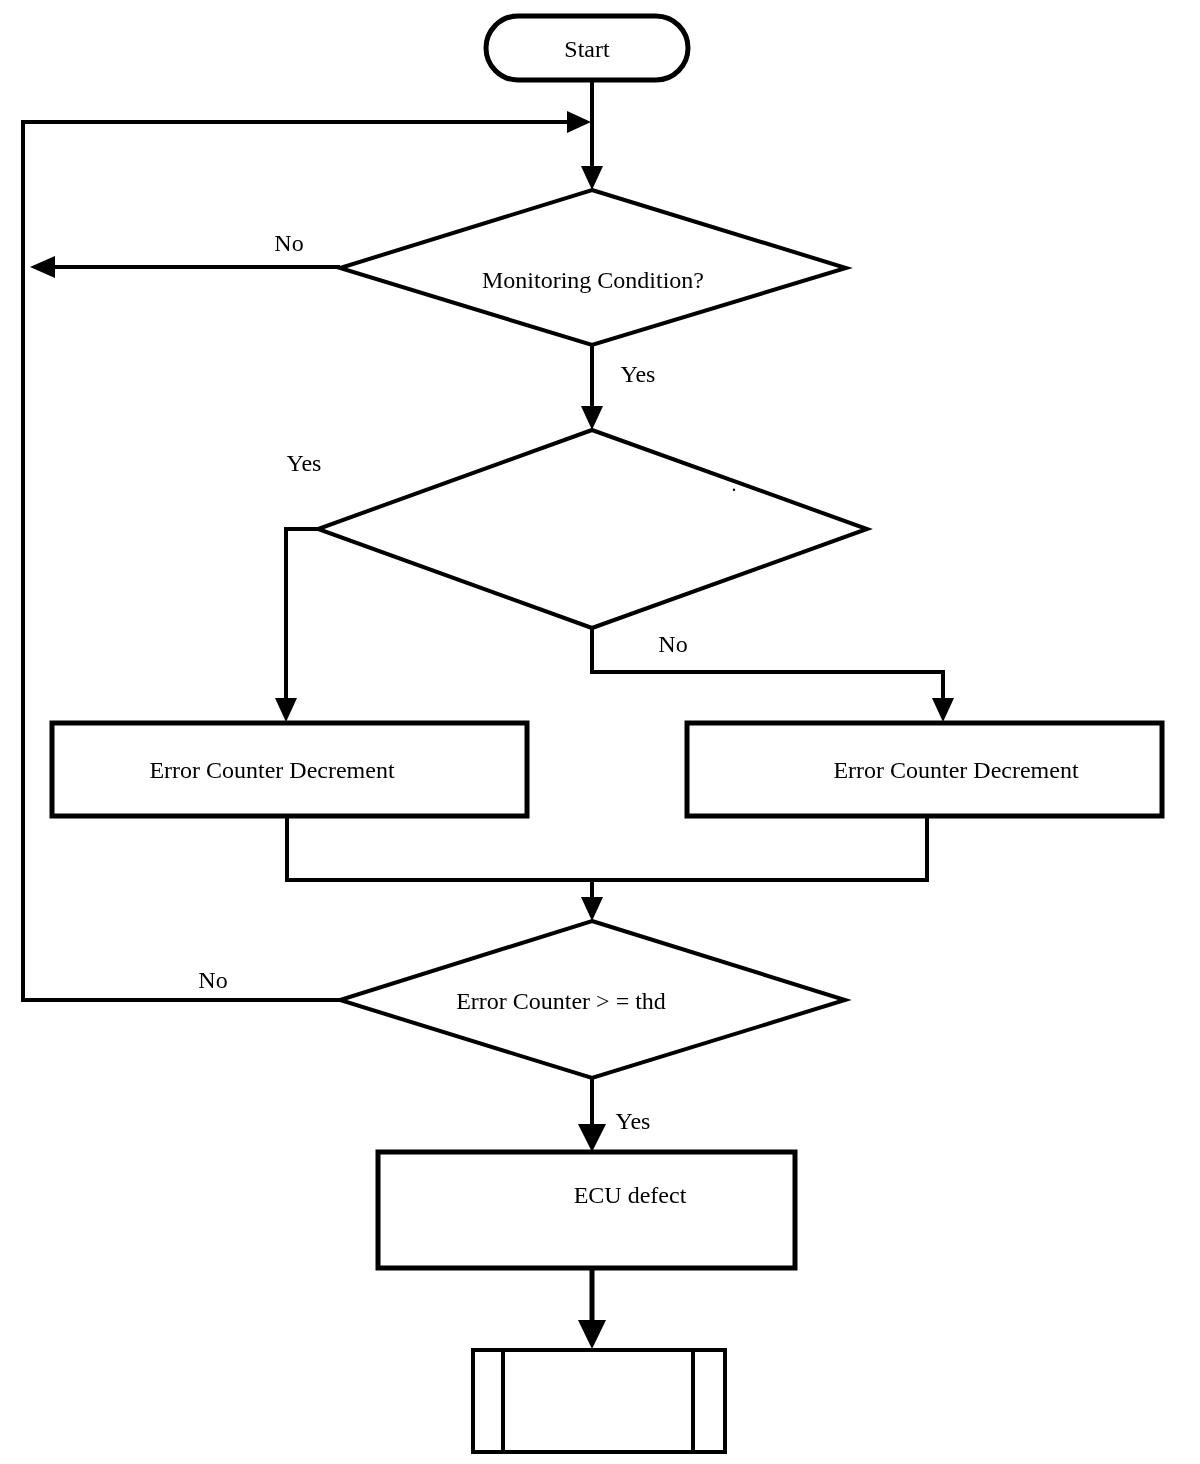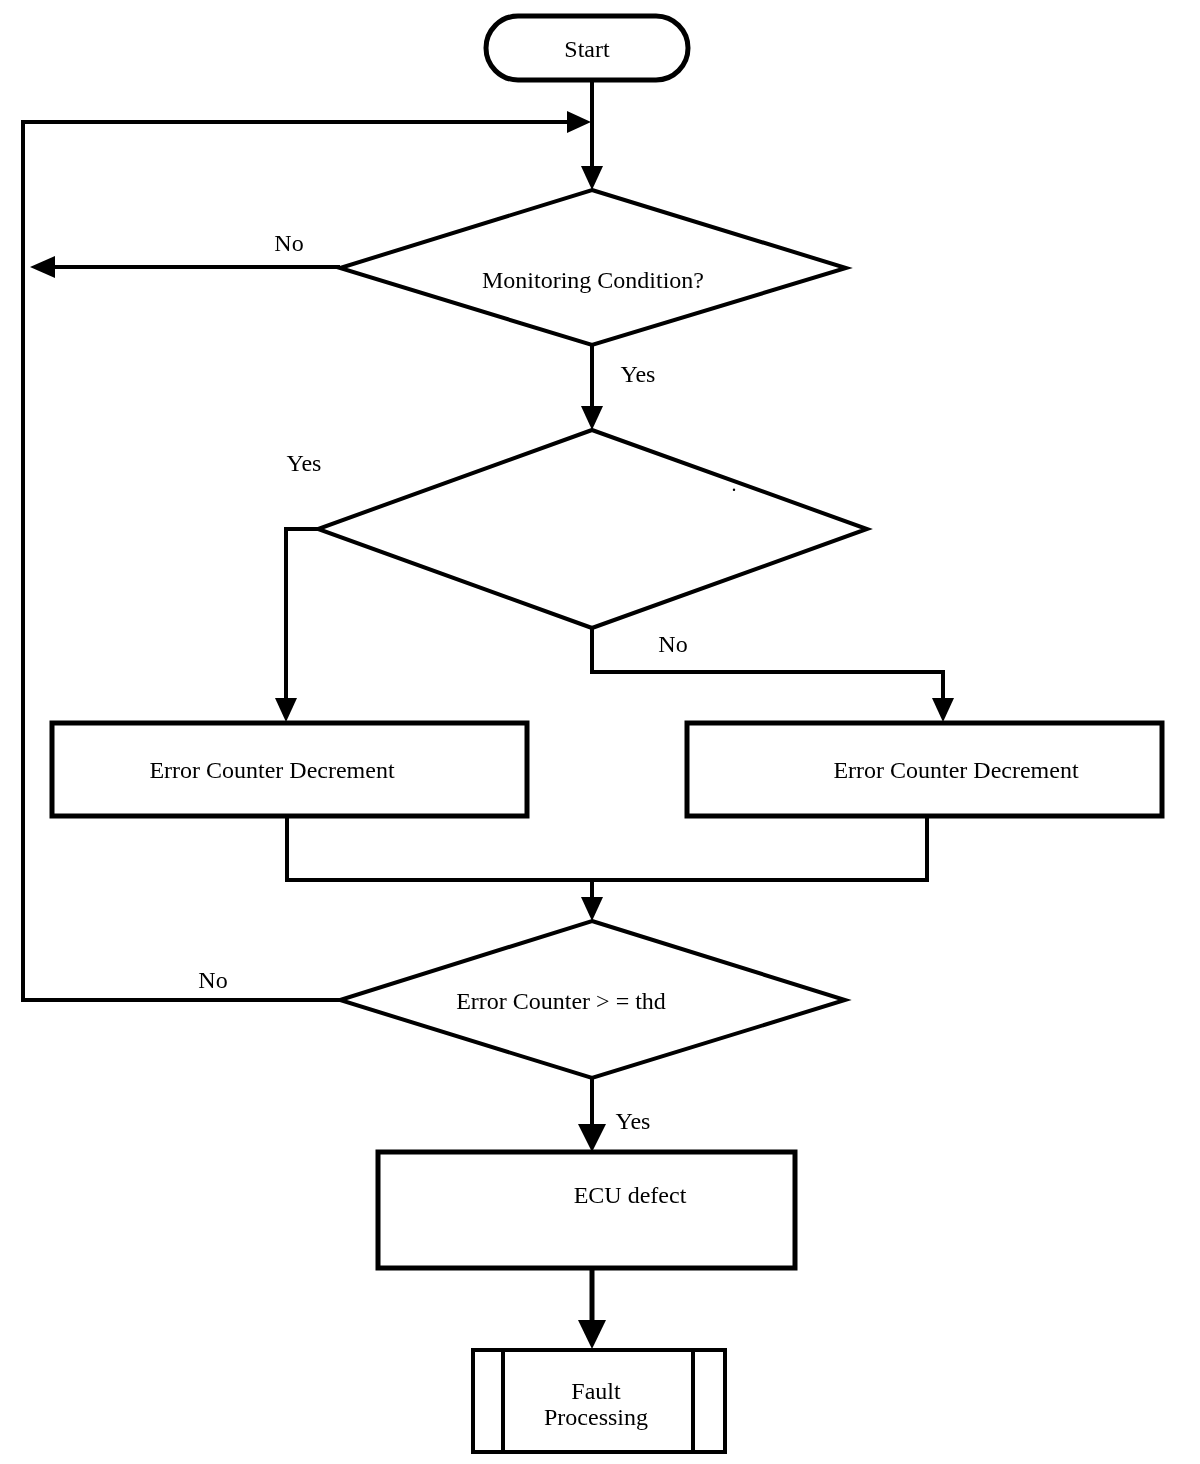--- a/index.html
+++ b/index.html
@@ -89,24 +89,20 @@
 
 
   <div class="label" style="left:272px; top:770px;">Error Counter Decrement</div>
 
   <div class="label" style="left:936px; top:770px;margin-left:20px;">Error Counter Decrement</div>
 
   <div class="label" style="left:537px; top:1001px;margin-left:24px;">Error Counter &gt; = thd</div>
 
   <div class="label" style="left:591px; top:1195px;margin-left:39px;">ECU defect</div>
 
-  <div class="label multiline" style="left:596px; top:1404px; width:180px;">
-    <div>Fault</div>
-    <div>Processing</div>
-  </div>
 
   <div class="label" style="left:289px; top:243px;">No</div>
 
   <div class="label" style="left:638px; top:374px;">Yes</div>
 
   <div class="label" style="left:304px; top:463px;">Yes</div>
 
   <div class="label" style="left:673px; top:644px;">No</div>
 
   <div class="label" style="left:213px; top:980px;">No</div>

